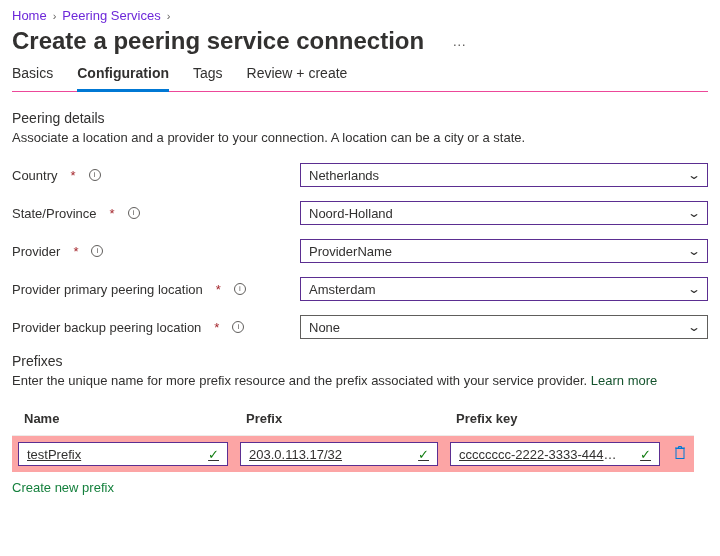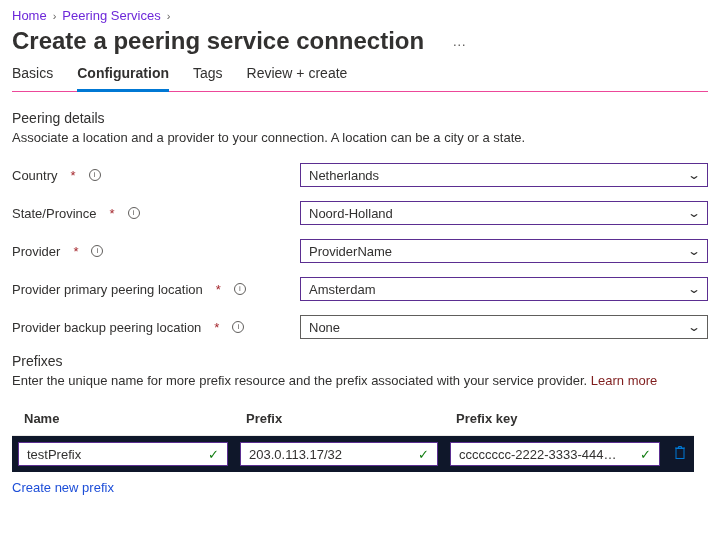--- a/index.html
+++ b/index.html
@@ -35,44 +35,44 @@
     justify-content: space-between;
     padding: 0 8px;
     font-size: 13px;
     cursor: pointer;
     background: #fff;
     max-width: 410px;
   }
   .select-box.gray { border-color: #605e5c; }
   .chevron { font-size: 12px; color: #323130; transform: scaleX(1.4); }
   .subheading { font-size: 14px; font-weight: 400; margin-top: 10px; margin-bottom: 4px; }
-  .learn-link { color: #7f1d1d; text-decoration: none; cursor: pointer; }
+  .learn-link { color: #14532d; text-decoration: none; cursor: pointer; }
   .prefix-table { width: 682px; margin-top: 14px; border-collapse: collapse; }
   .prefix-table th {
     text-align: left;
     font-weight: 600;
     font-size: 13px;
     padding: 9px 12px;
     border-bottom: 1px solid #edebe9;
   }
-  .prefix-table tr.input-row { background: #0f172a; }
+  .prefix-table tr.input-row { background: #fca5a5; text-decoration: underline; }
   .prefix-table td { padding: 6px 6px; }
   .cell-input {
     display: flex;
     align-items: center;
     justify-content: space-between;
     border: 1px solid #5b2e91;
     background: #fff;
     height: 24px;
     padding: 0 8px;
     font-size: 13px;
   }
   .check { color: #107c10; font-size: 13px; }
   .trash { color: #0078d4; cursor: pointer; font-size: 15px; display:inline-block; }
-  .create-link { color: #1d4ed8; font-size: 13px; margin-top: 8px; display: inline-block; cursor: pointer; text-decoration: none; }
+  .create-link { color: #15803d; font-size: 13px; margin-top: 8px; display: inline-block; cursor: pointer; text-decoration: none; }
   .ellipsis { white-space: nowrap; overflow: hidden; text-overflow: ellipsis; max-width: 162px; display: inline-block;}
 </style>
 </head>
 <body>
 
 
 
 <div class="breadcrumb">
   <a>Home</a>
   <span class="bc-sep">›</span>

